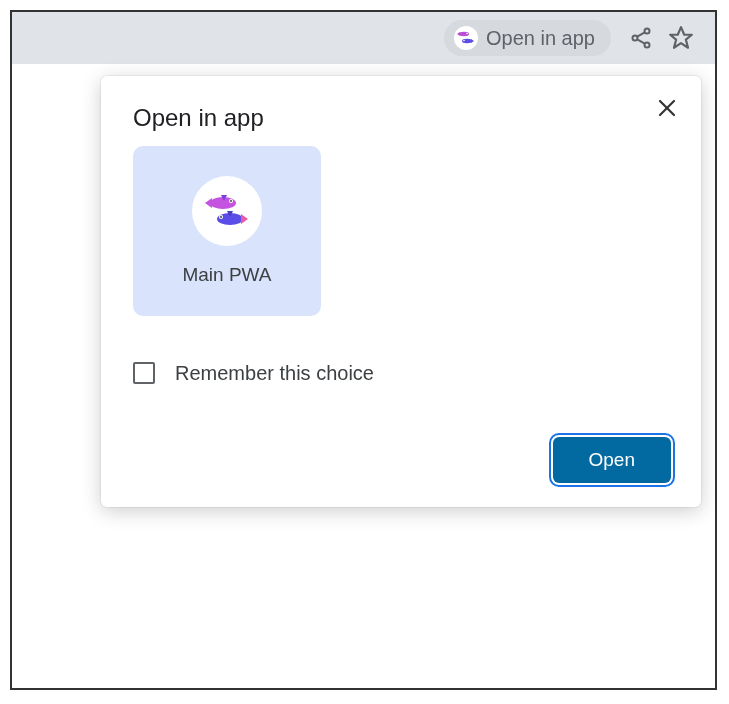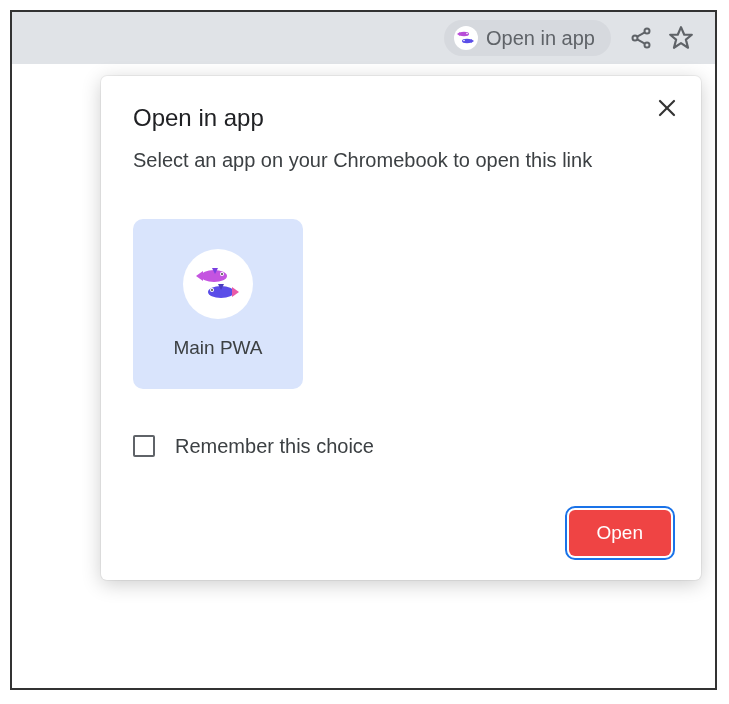--- a/index.html
+++ b/index.html
@@ -78,21 +78,21 @@
       color: #202124;
       margin-bottom: 14px;
     }
     .dialog-desc {
       font-size: 20px;
       color: #3c4043;
       line-height: 1.45;
       margin-bottom: 44px;
     }
     .app-tile {
-      width: 170px;
+      width: 188px;
       height: 170px;
       background: #d9e4fc;
       border-radius: 10px;
       display: flex;
       flex-direction: column;
       align-items: center;
       justify-content: center;
       gap: 18px;
       cursor: pointer;
     }
@@ -121,26 +121,26 @@
     .remember-label {
       font-size: 20px;
       color: #3c4043;
     }
     .button-row {
       margin-top: 52px;
       display: flex;
       justify-content: flex-end;
     }
     .primary-btn {
-      background: #ef4444;
+      background: #0369a1;
       color: #fff;
       font-size: 19px;
       border: none;
       border-radius: 6px;
-      padding: 12px 28px;
+      padding: 12px 36px;
       cursor: pointer;
       outline: 2px solid #1a73e8;
       outline-offset: 2px;
     }
   </style>
 </head>
 <body>
 
 <div class="frame">
   <div class="omnibox-bar">
@@ -174,21 +174,20 @@
   </div>
 
   <div class="dialog">
     <div class="dialog-close">
       <svg width="20" height="20" viewBox="0 0 20 20" stroke="#333" stroke-width="2.2" stroke-linecap="round">
         <line x1="3" y1="3" x2="17" y2="17"></line>
         <line x1="17" y1="3" x2="3" y2="17"></line>
       </svg>
     </div>
     <h2 class="dialog-title">Open in app</h2>
-    <p class="dialog-desc">Select an app on your Chromebook to open this link</p>
 
     <div class="app-tile">
       <div class="app-icon-wrap">
         <svg width="48" height="40" viewBox="0 0 48 40">
           <ellipse cx="20" cy="12" rx="13" ry="6" fill="#c454e0"></ellipse>
           <polygon points="2,12 9,7 9,17" fill="#c454e0"></polygon>
           <polygon points="18,4 24,4 21,10" fill="#7a3fe0"></polygon>
           <circle cx="28" cy="10" r="2" fill="#fff"></circle>
           <circle cx="28" cy="10" r="0.9" fill="#333"></circle>
           <ellipse cx="27" cy="28" rx="13" ry="6" fill="#5a4de8"></ellipse>

